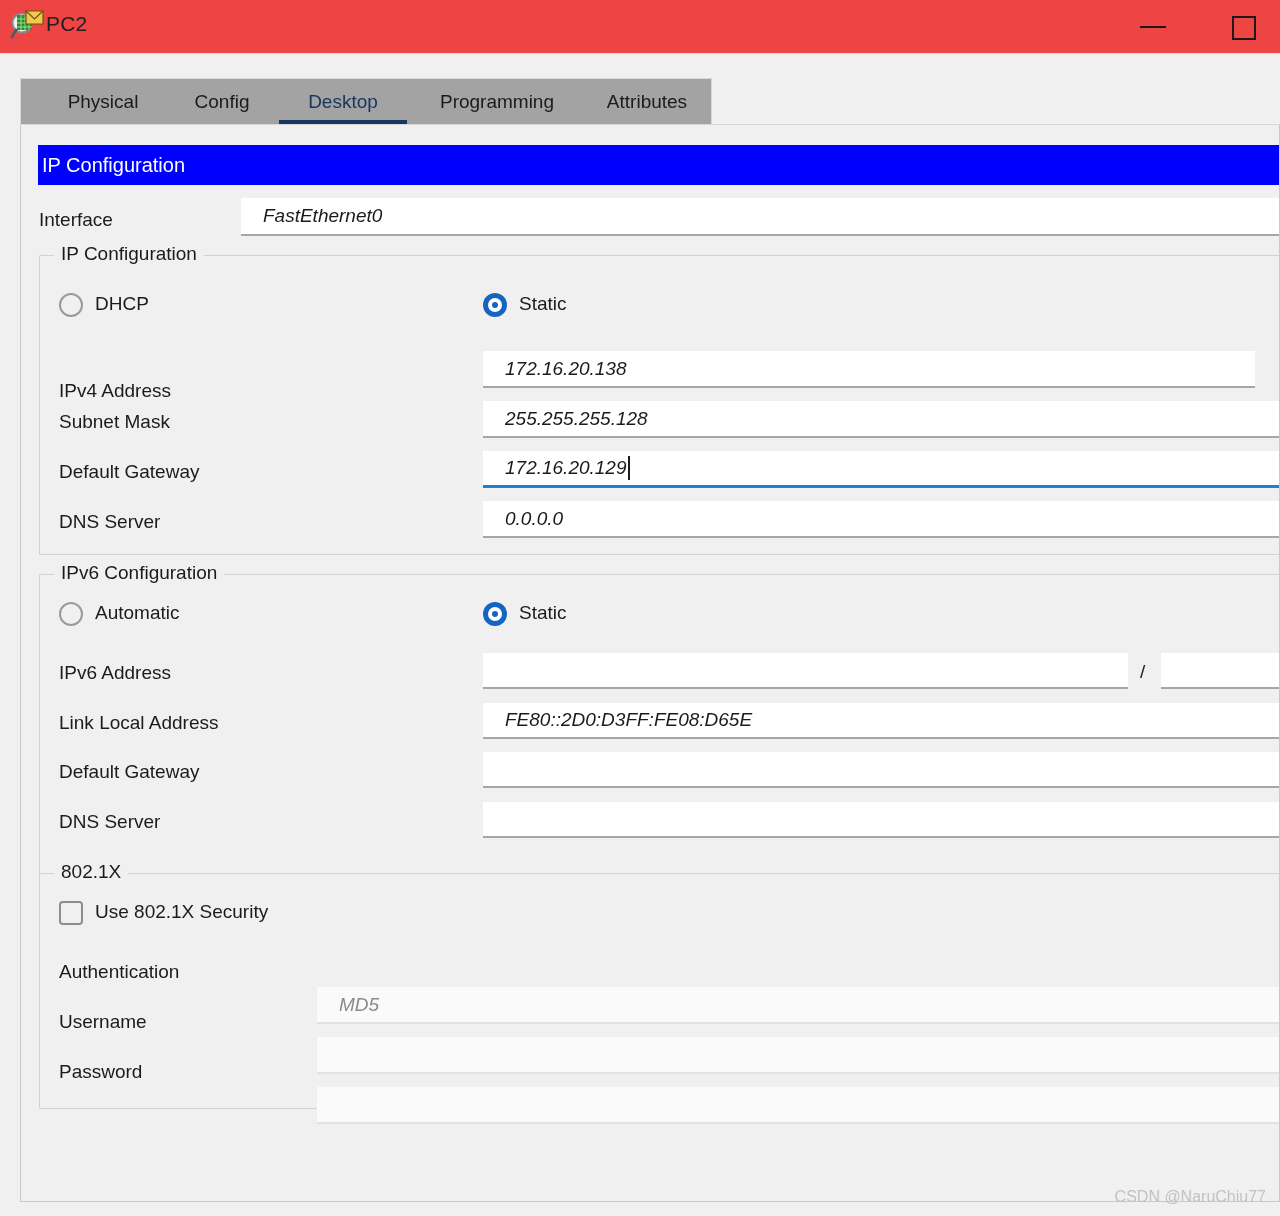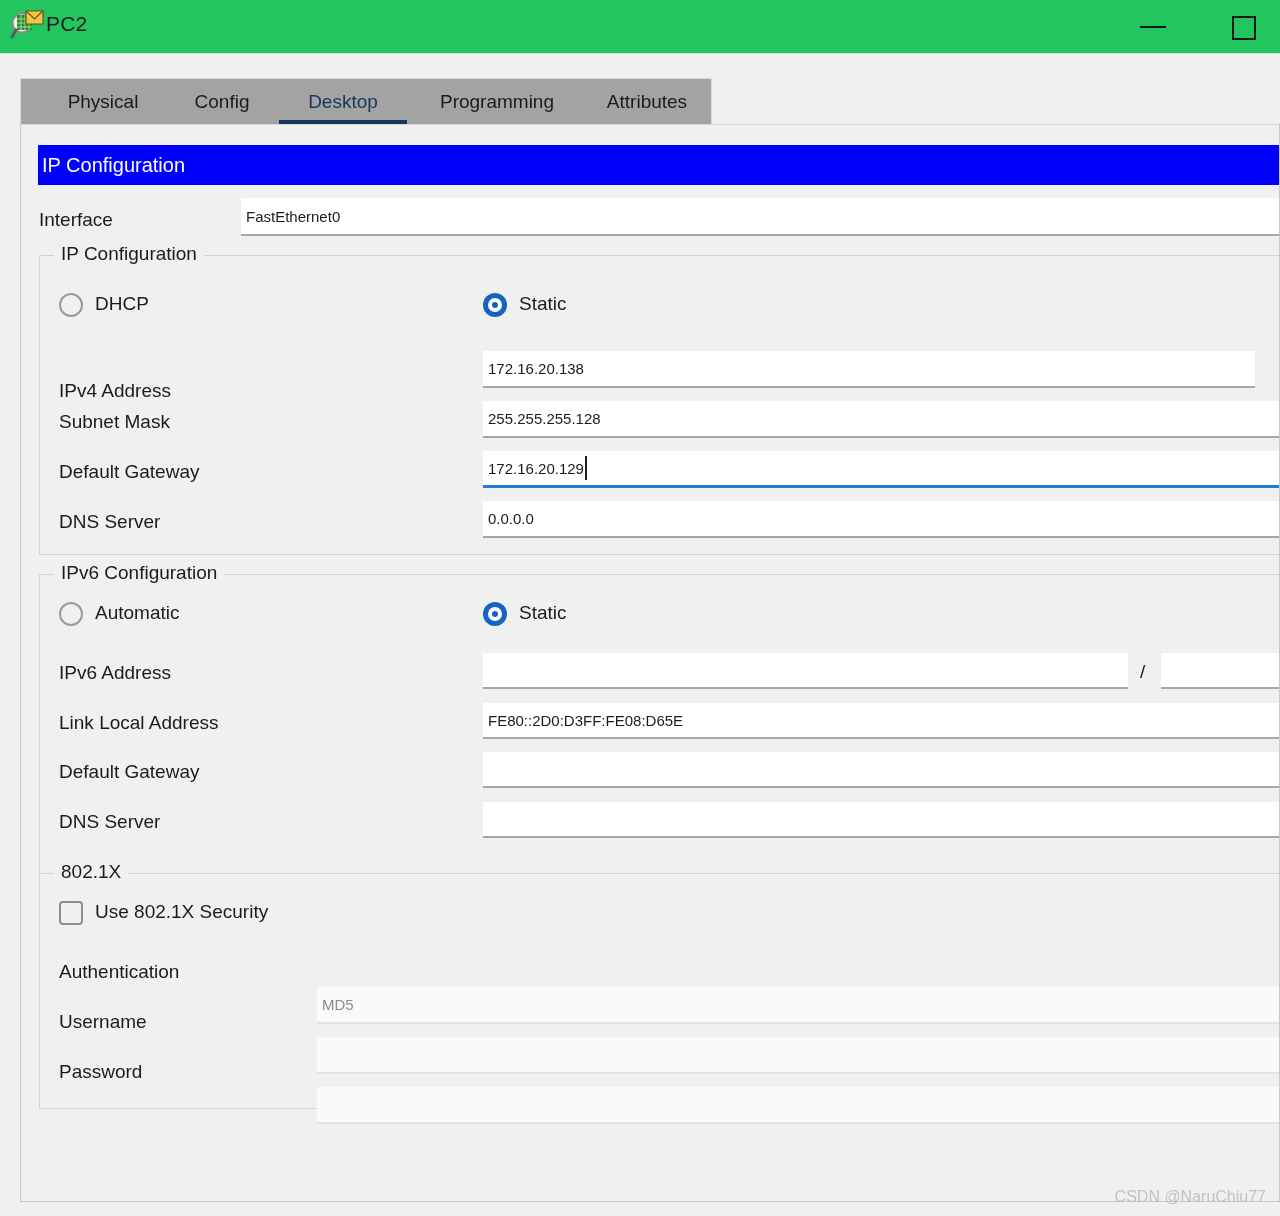--- a/index.html
+++ b/index.html
@@ -19,21 +19,21 @@
   .window {
     position: relative;
     width: 1280px;
     height: 1216px;
     background: #f0f0f0;
   }
   .titlebar {
     position: absolute;
     left: 0; top: 0;
     width: 1280px; height: 53px;
-    background: #22c55e;
+    background: #ef4444;
     border-bottom: 1px solid #dcdcdc;
   }
   .title-icon {
     position: absolute;
     left: 10px; top: 8px;
     width: 34px; height: 34px;
   }
   .title-text {
     position: absolute;
     left: 46px; top: 12px;
@@ -128,25 +128,26 @@
 
   
   .tfield {
     position: absolute;
     background: #ffffff;
     border: none;
     border-bottom: 2px solid #a6a6a6;
     box-sizing: border-box;
     display: flex;
     align-items: center;
-    font-size: 15px;
-    color: #1b1b1b;
-    padding-left: 5px;
+    font-size: 19px;
+    color: #1b1b1b;
+    padding-left: 22px;
     overflow: hidden;
     white-space: nowrap;
+    font-style: italic;
   }
   .tfield.focused {
     border-bottom: 3px solid #1f7fd4;
   }
   .tfield.disabled {
     background: #fafafa;
     border-bottom: 2px solid #e2e2e2;
     color: #8a8a8a;
     margin-top: 36px;
   }

